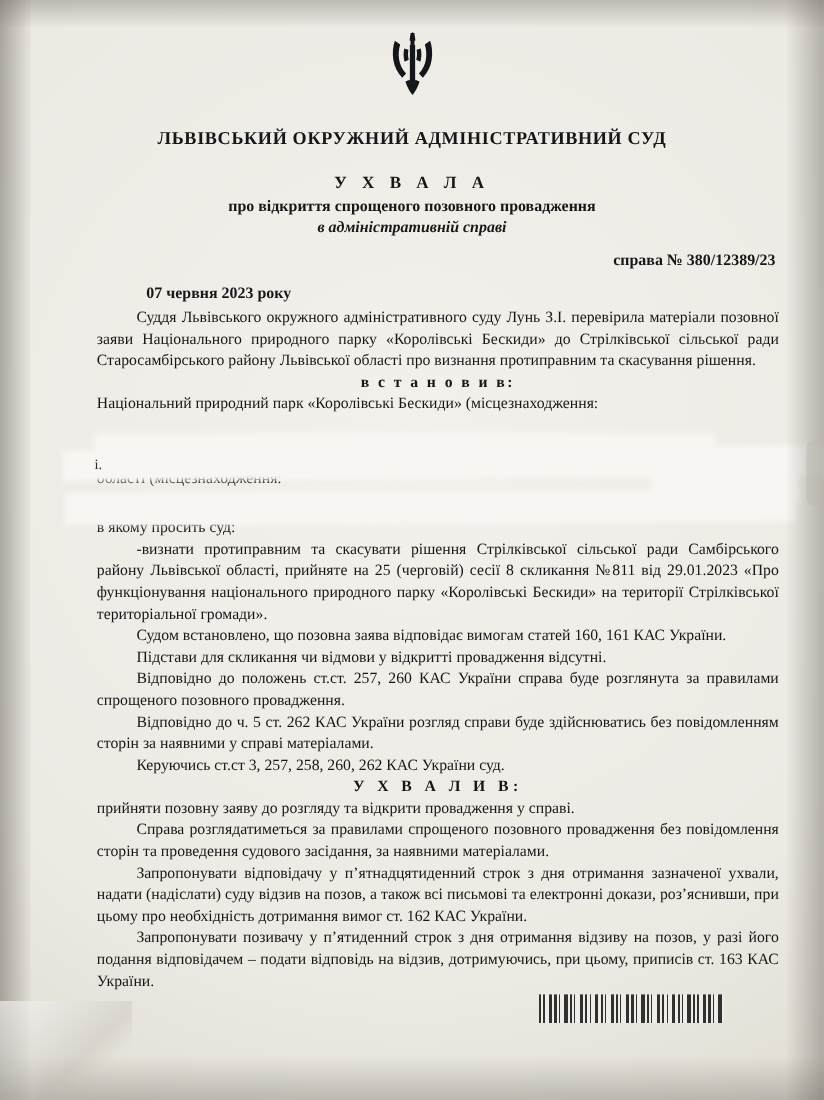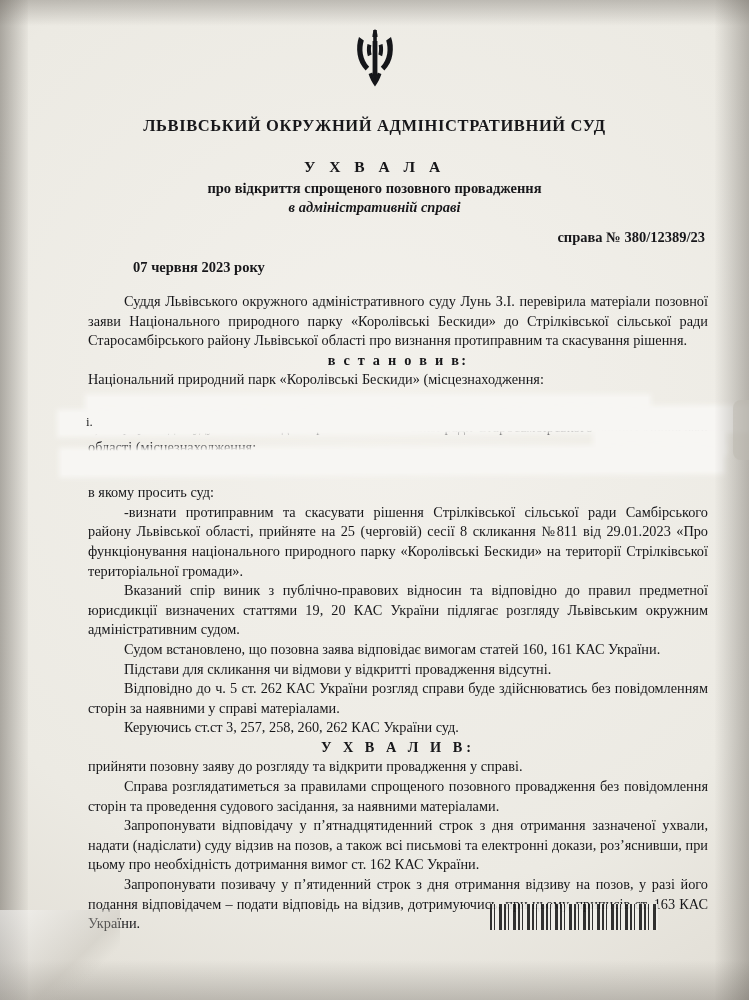--- a/index.html
+++ b/index.html
@@ -132,21 +132,21 @@
   }
   .place-line {
     position: absolute;
     top: 277px;
     right: 42px;
     font-size: 14.5px;
   }
 
   .body {
     position: absolute;
-    top: 292px;
+    top: 280px;
     left: 88px;
     width: 620px;
     font-size: 14.3px;
     line-height: 19.6px;
     text-align: justify;
   }
   .body p {
     margin: 0 0 0 0;
     text-indent: 36px;
     text-align: justify;
@@ -249,23 +249,23 @@
 
     <div class="date-line">07 червня 2023 року</div>
 
     <div class="body">
       <p>Суддя Львівського окружного адміністративного суду Лунь З.І. перевірила матеріали позовної заяви Національного природного парку «Королівські Бескиди» до Стрілківської сільської ради Старосамбірського району Львівської області про визнання протиправним та скасування рішення.</p>
       <p class="center-bold">в с т а н о в и в:</p>
       <p class="p-noindent">Національний природний парк «Королівські Бескиди» (місцезнаходження:</p>
       <p class="p-noindent" style="margin-top:28px">1) звернувся до суду з позовом до Стрілківської сільської ради Старосамбірського району Львівської області (місцезнаходження:</p>
       <p class="p-noindent" style="margin-top:26px">в якому просить суд:</p>
       <p>-визнати протиправним та скасувати рішення Стрілківської сільської ради Самбірського району Львівської області, прийняте на 25 (черговій) сесії 8 скликання №811 від 29.01.2023 «Про функціонування національного природного парку «Королівські Бескиди» на території Стрілківської територіальної громади».</p>
-      <p>Вказаний спір виник з публічно-правових відносин та відповідно до правил предметної юрисдикції визначених статтями 19, 20 КАС України підлягає розгляду Львівським окружним адміністративним судом.</p>
       <p>Судом встановлено, що позовна заява відповідає вимогам статей 160, 161 КАС України.</p>
       <p>Підстави для скликання чи відмови у відкритті провадження відсутні.</p>
+      <p>Відповідно до положень ст.ст. 257, 260 КАС України справа буде розглянута за правилами спрощеного позовного провадження.</p>
       <p>Відповідно до ч. 5 ст. 262 КАС України розгляд справи буде здійснюватись без повідомленням сторін за наявними у справі матеріалами.</p>
       <p>Керуючись ст.ст 3, 257, 258, 260, 262 КАС України суд.</p>
       <p class="center-bold-wide">У Х В А Л И В:</p>
       <p class="p-noindent">прийняти позовну заяву до розгляду та відкрити провадження у справі.</p>
       <p>Справа розглядатиметься за правилами спрощеного позовного провадження без повідомлення сторін та проведення судового засідання, за наявними матеріалами.</p>
       <p>Запропонувати відповідачу у п’ятнадцятиденний строк з дня отримання зазначеної ухвали, надати (надіслати) суду відзив на позов, а також всі письмові та електронні докази, роз’яснивши, при цьому про необхідність дотримання вимог ст. 162 КАС України.</p>
       <p>Запропонувати позивачу у п’ятиденний строк з дня отримання відзиву на позов, у разі його подання відповідачем – подати відповідь на відзив, дотримуючись, при цьому, приписів ст. 163 КАС України.</p>
     </div>
 
     <div class="redact r1"></div>

